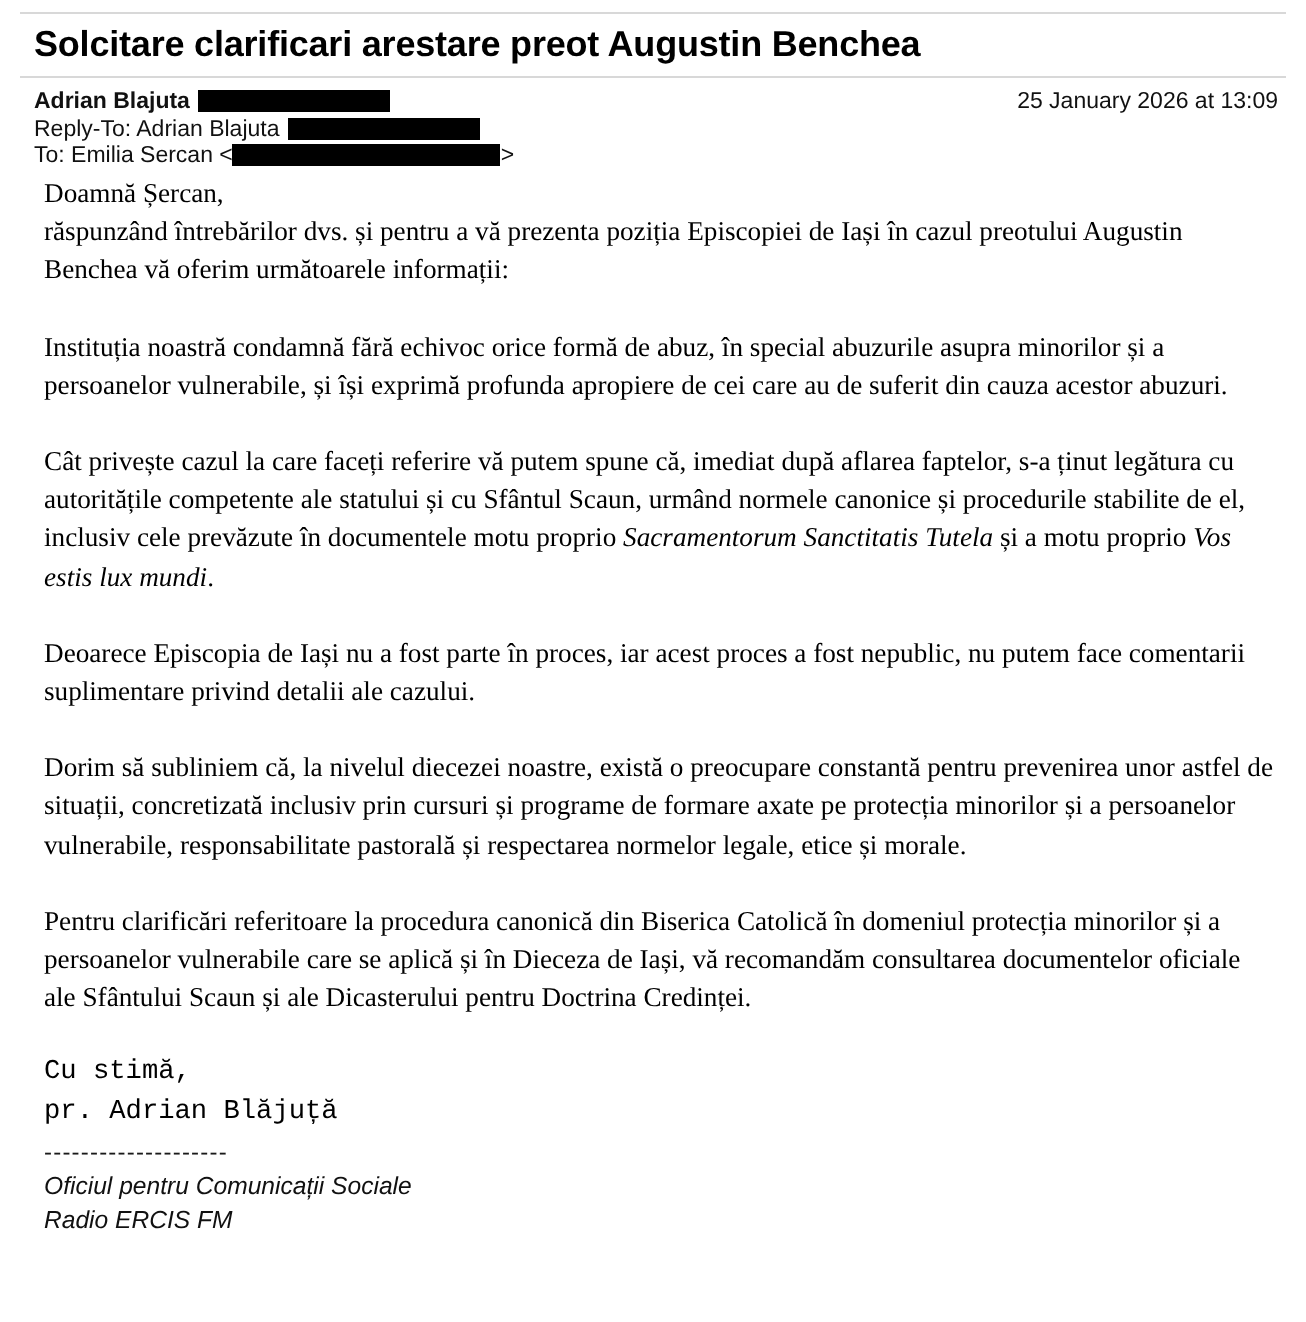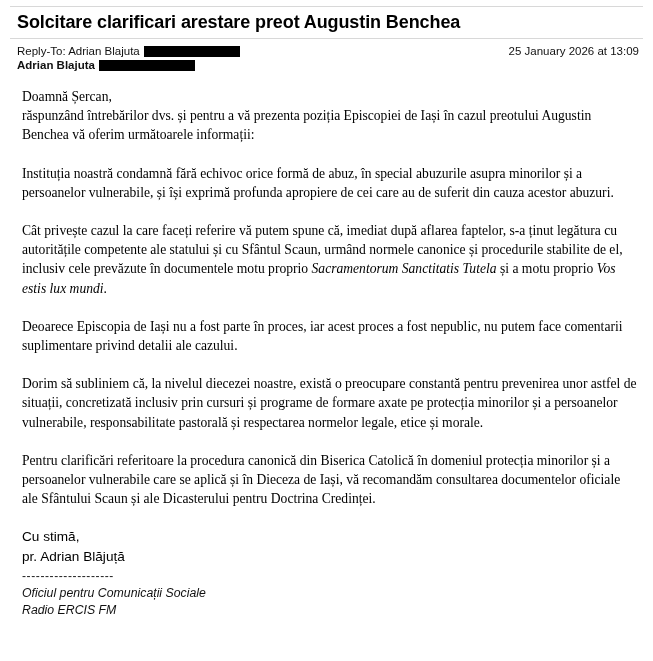--- a/index.html
+++ b/index.html
@@ -89,21 +89,21 @@
     line-height: 19.2px;
     color: #000;
   }
   .body p {
     margin: 0 0 19px 0;
   }
   em { font-style: italic; }
 
   
   .sig-close {
-    font-family: Liberation Sans, sans-serif;
+    font-family: Liberation Mono, monospace;
     font-size: 13.6px;
     line-height: 19.2px;
     padding: 0 0 0 22px;
     margin: 0;
   }
   .dashes {
     font-family: "Liberation Sans", sans-serif;
     font-size: 12px;
     line-height: 15px;
     letter-spacing: 0.6px;
@@ -127,24 +127,27 @@
 <div class="page">
 
   <div class="rule rule-top"></div>
 
   <div class="subject">Solcitare clarificari arestare preot Augustin Benchea</div>
 
   <div class="rule"></div>
 
   <div class="meta">
     <span class="meta-line">
+      <span class="from-name">Adrian Blajuta</span><span class="redact r1"></span>
+    </span>
+    <span class="meta-line">
       <span>Reply-To: Adrian Blajuta</span><span class="redact r2"></span>
     </span>
     <span class="meta-line">
-      <span class="from-name">Adrian Blajuta</span><span class="redact r1"></span>
+      <span>To: Emilia Sercan &lt;</span><span class="redact r3"></span><span>&gt;</span>
     </span>
     <span class="date">25 January 2026 at 13:09</span>
   </div>
 
   <div class="body">
 
     <p>
       <span>Doamnă Șercan,</span><br>
       <span>răspunzând întrebărilor dvs. și pentru a vă prezenta poziția Episcopiei de Iași în cazul preotului Augustin Benchea vă oferim următoarele informații:</span>
     </p>

